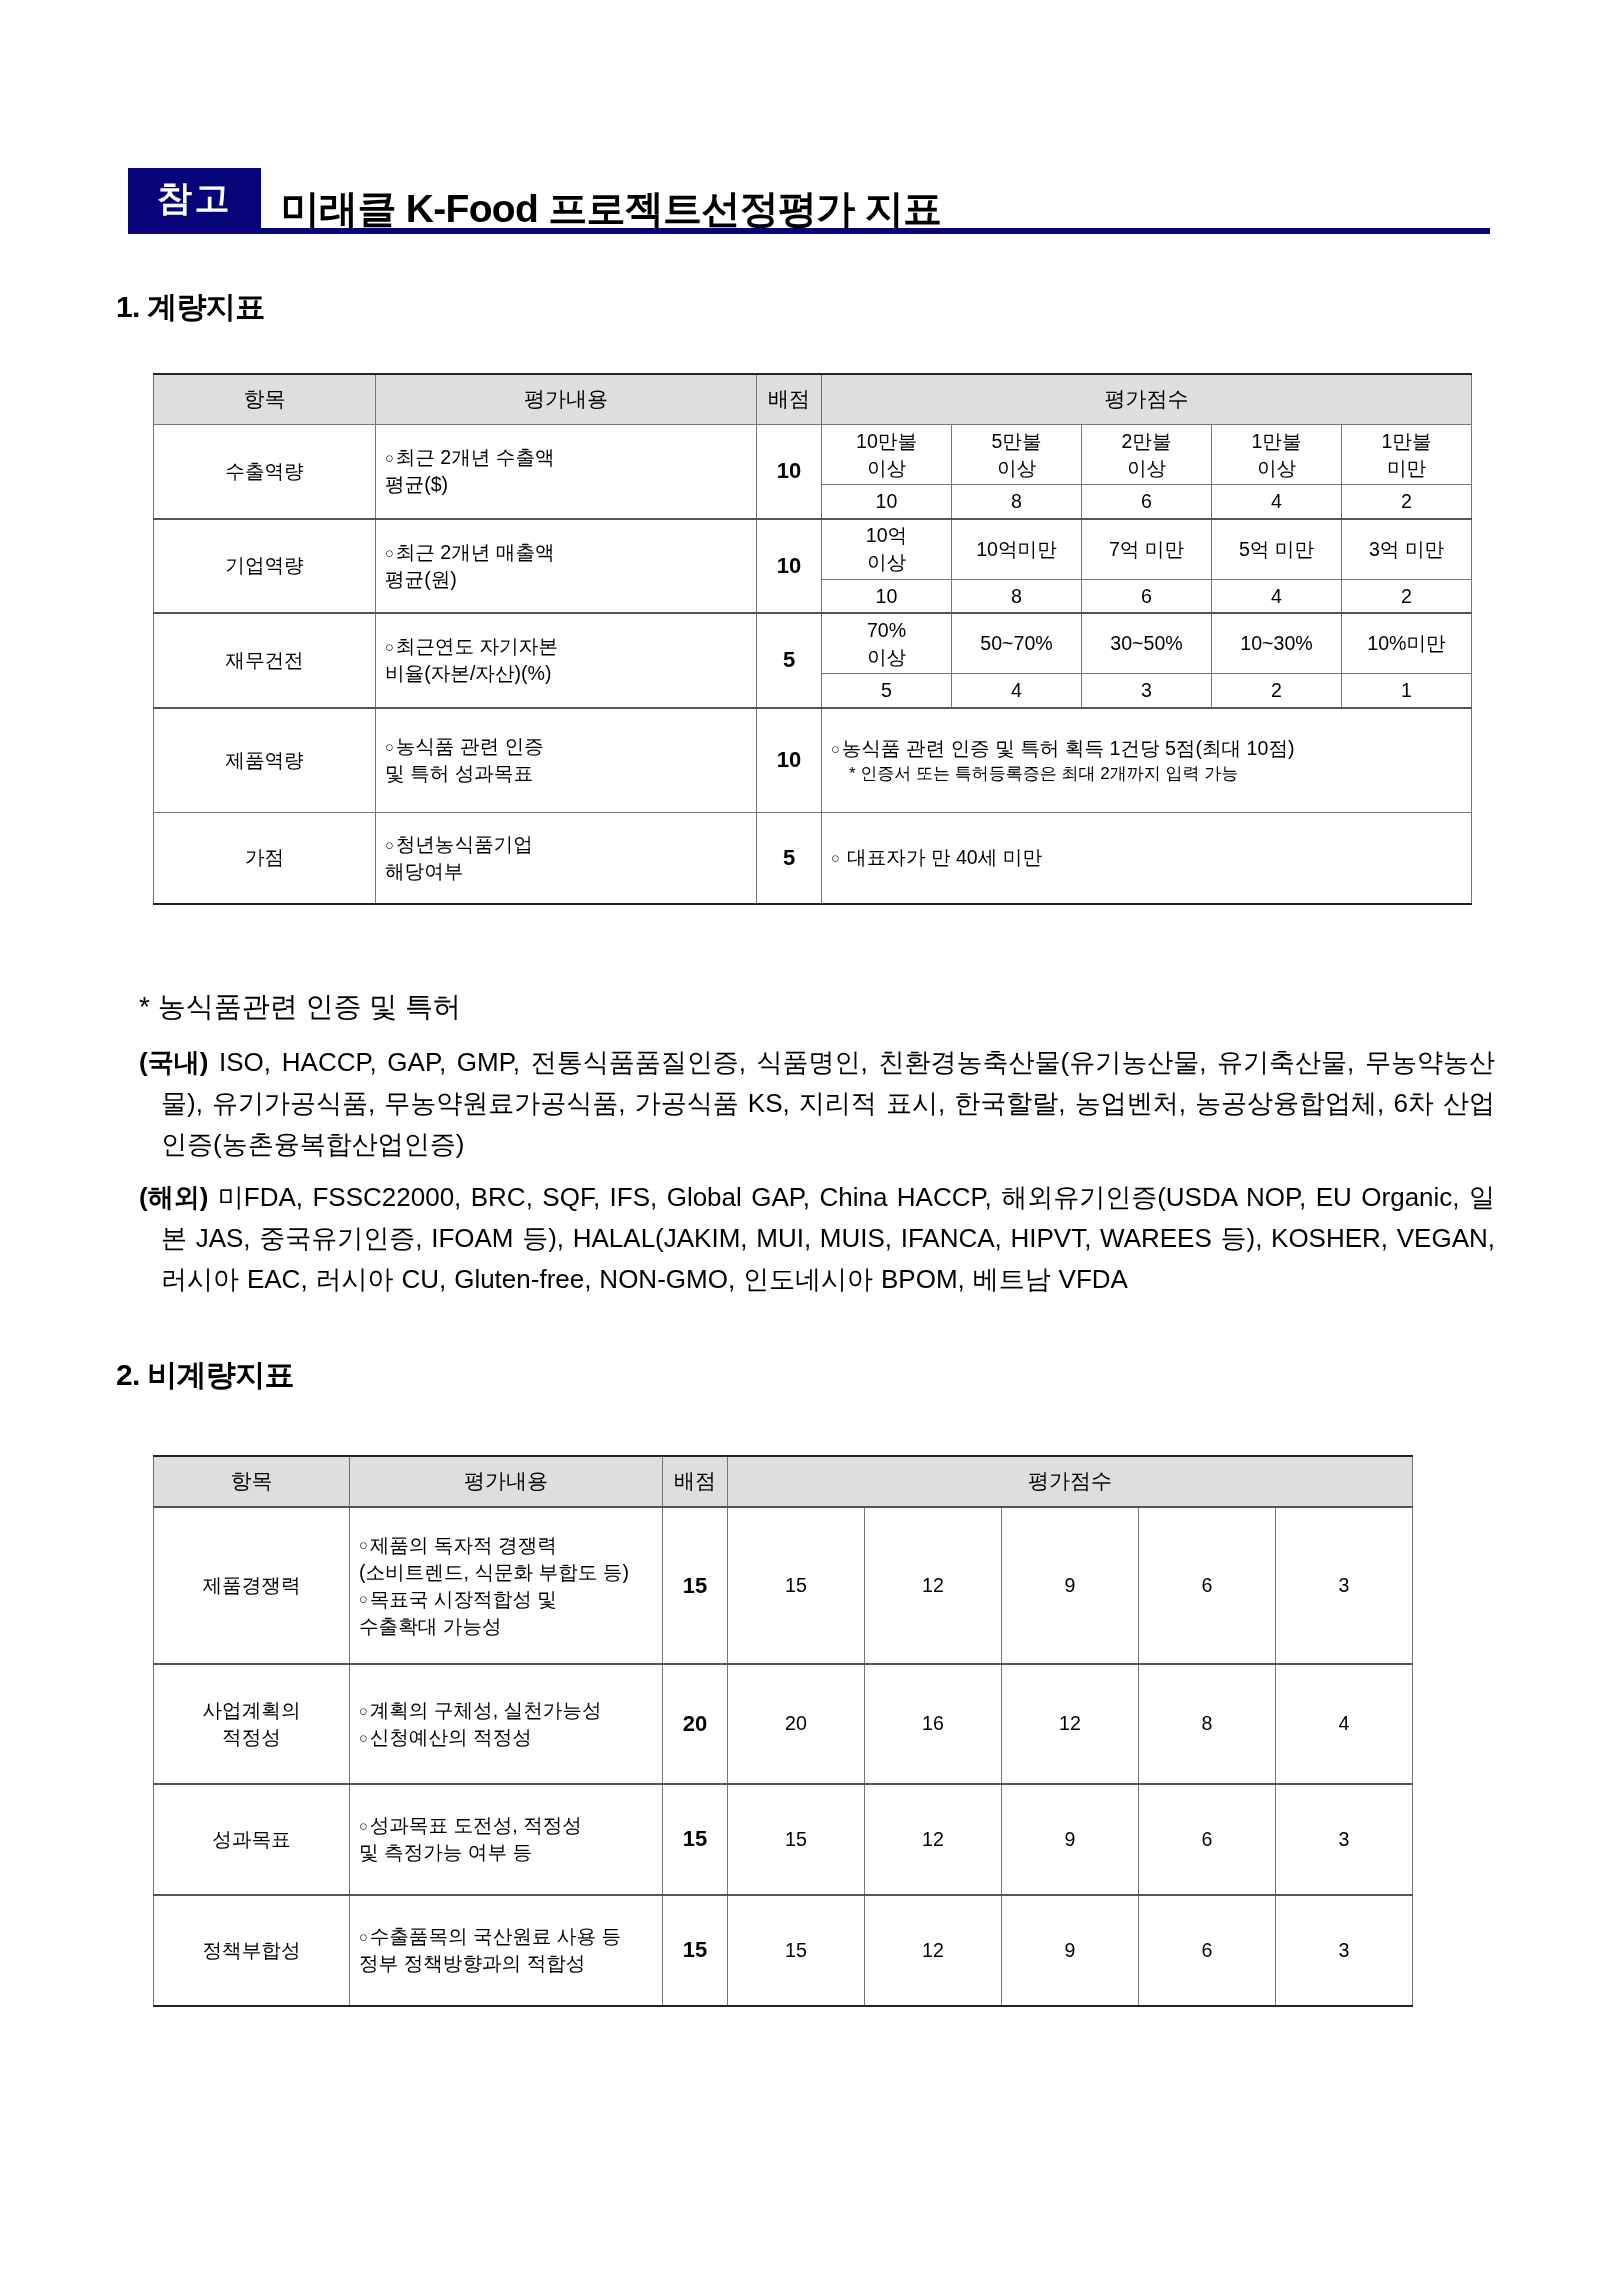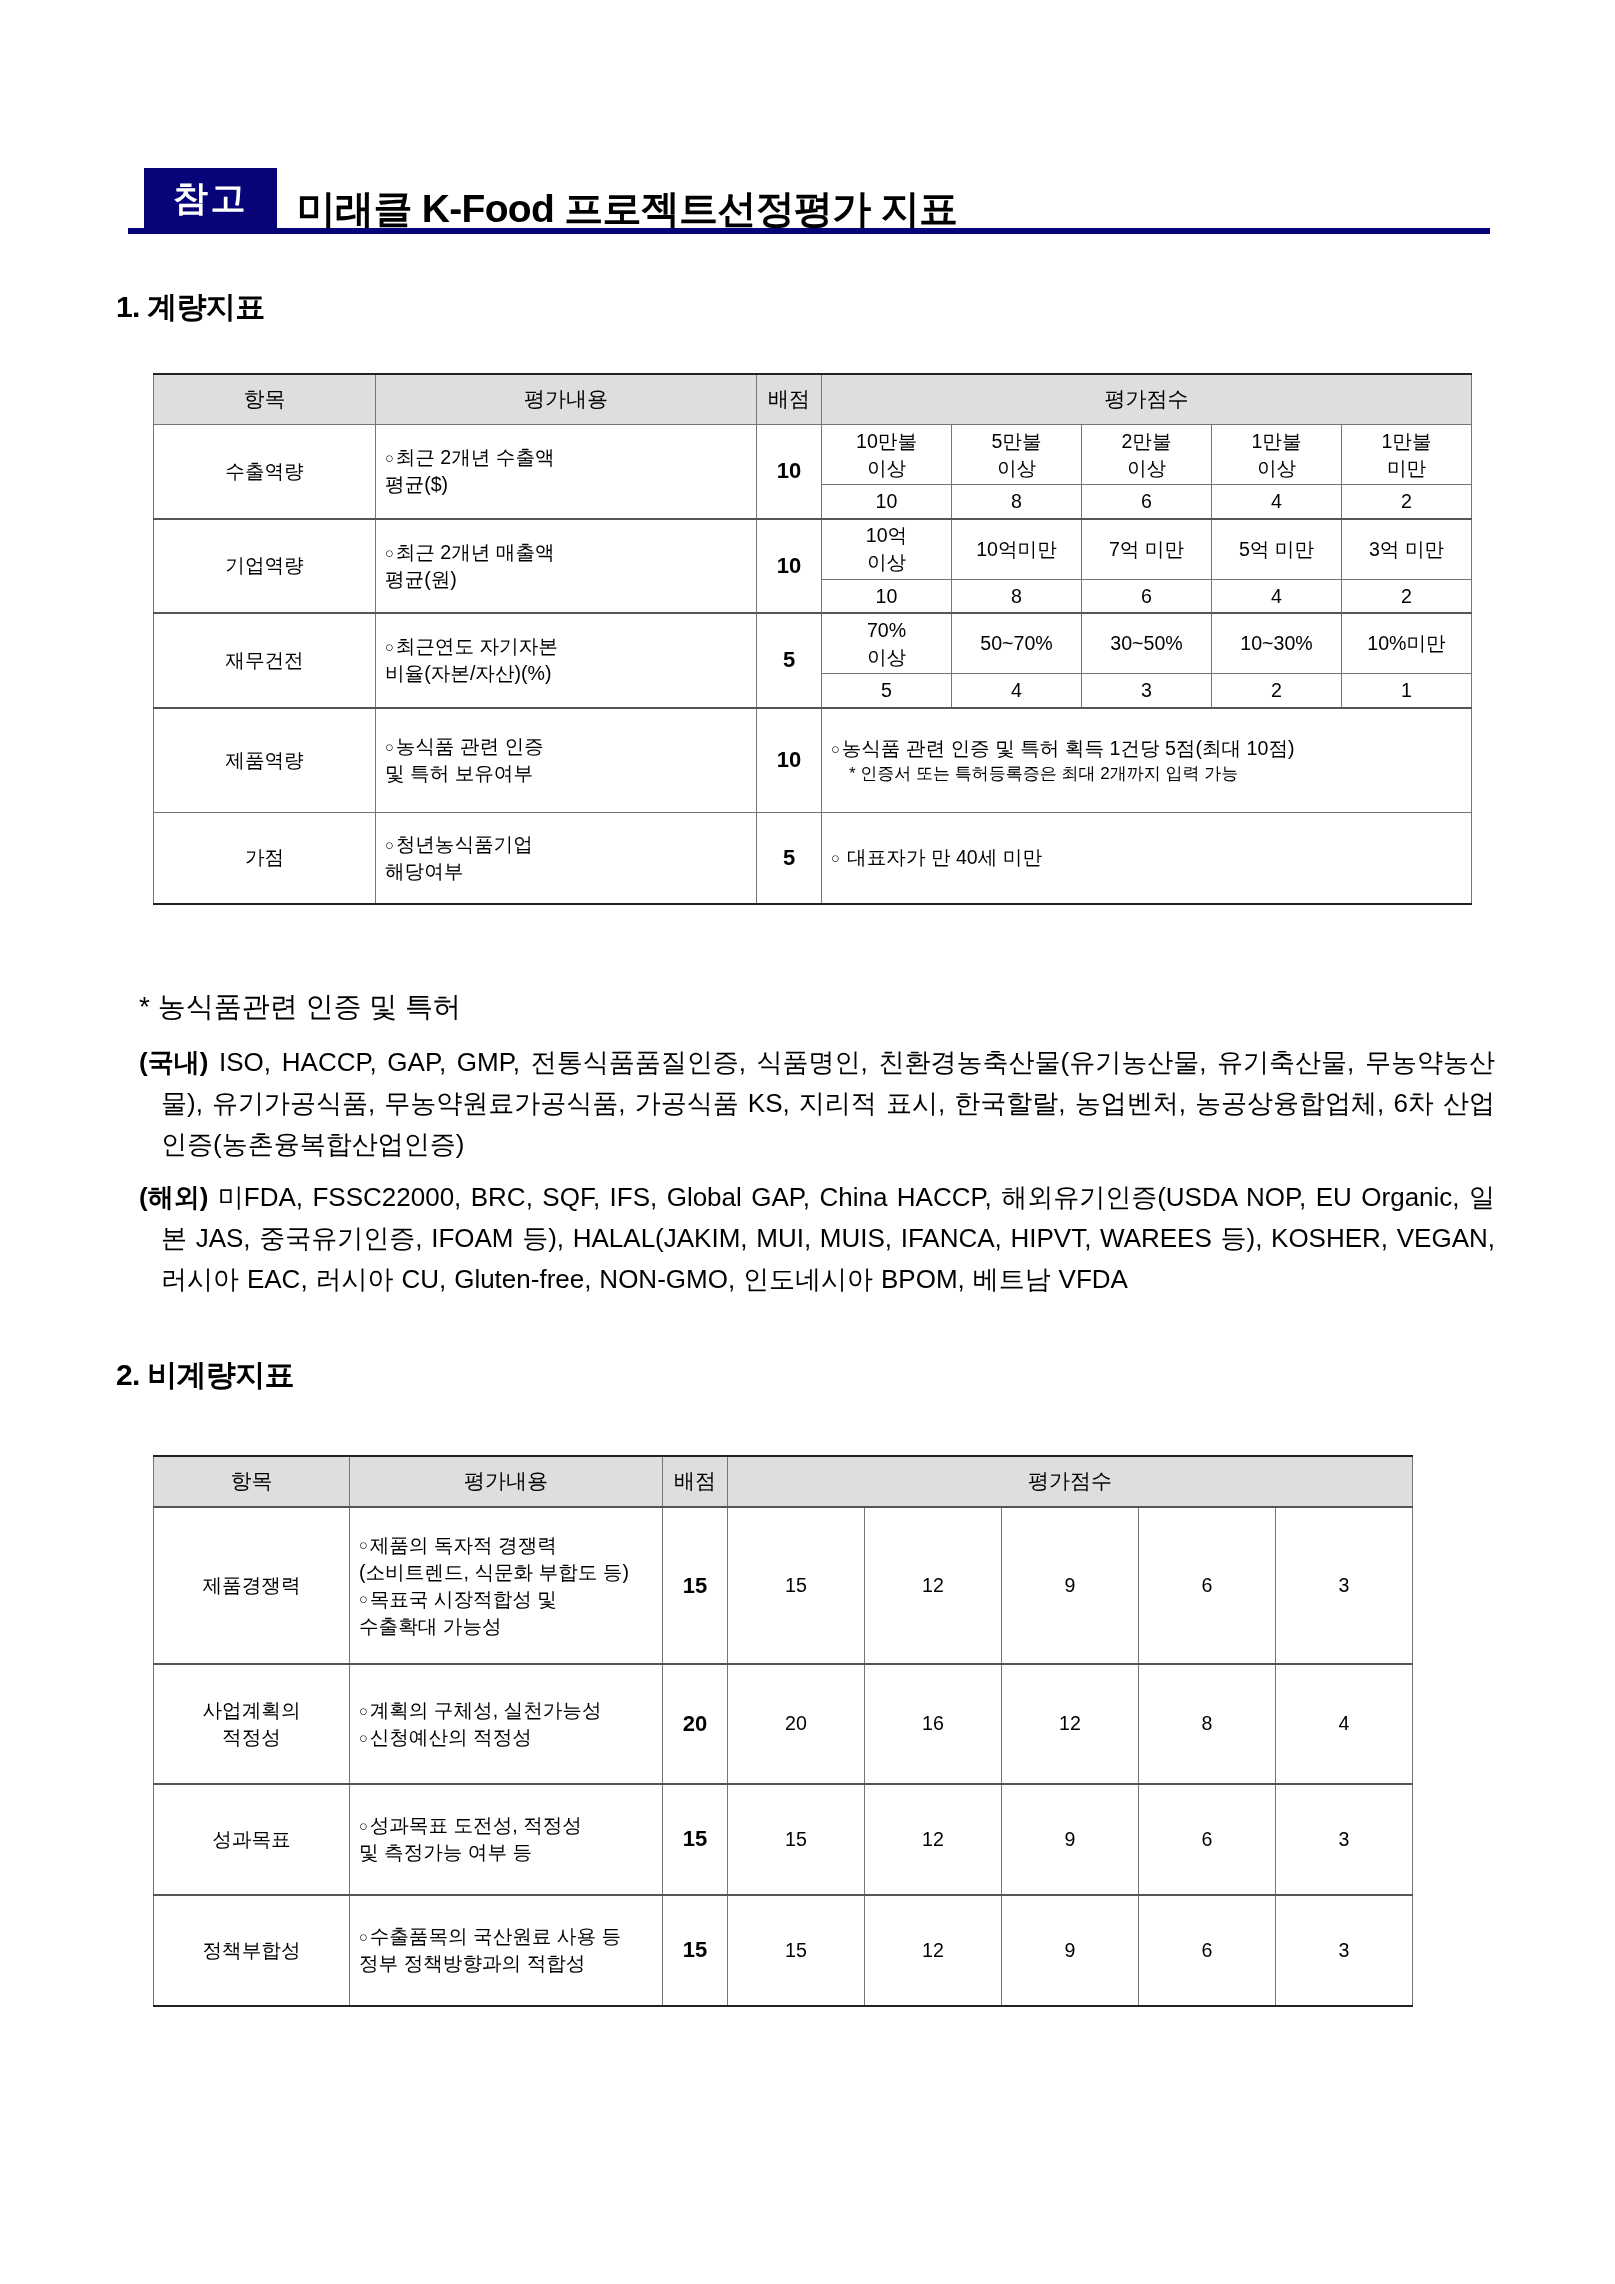--- a/index.html
+++ b/index.html
@@ -25,21 +25,20 @@
   
   .header-wrap {
     position: absolute;
     left: 128px;
     top: 168px;
     width: 1362px;
   }
   .header-row {
     display: flex;
     align-items: flex-end;
-    margin-left: 16px;
   }
   .header-tag {
     background: #060478;
     color: #ffffff;
     font-size: 35px;
     font-weight: bold;
     letter-spacing: 2.6px;
     padding: 11.7px 29px 13px 29px;
     line-height: 1.0;
     white-space: nowrap;
@@ -256,21 +255,21 @@
         <td>4</td>
         <td>3</td>
         <td>2</td>
         <td>1</td>
       </tr>
 
       <tr>
         <td class="rowsep-top" style="height:98px">제품역량</td>
         <td class="cell-left rowsep-top">
           <span class="bullet-line"><span class="bl-mark">○</span><span>농식품 관련  인증</span></span>
-          <span class="bullet-line"><span>및 특허 보유여부</span></span>
+          <span class="bullet-line"><span>및 특허 성과목표</span></span>
         </td>
         <td class="score-bold rowsep-top">10</td>
         <td class="cell-left rowsep-top" colspan="5">
           <span class="bullet-line"><span class="bl-mark">○</span><span>농식품 관련 인증 및 특허 획득 1건당 5점(최대 10점)</span></span>
           <span class="bullet-line note-small indent-1">* 인증서 또는 특허등록증은 최대 2개까지 입력 가능</span>
         </td>
       </tr>
 
       <tr>
         <td class="t-outer-bottom" style="height:85px">가점</td>

